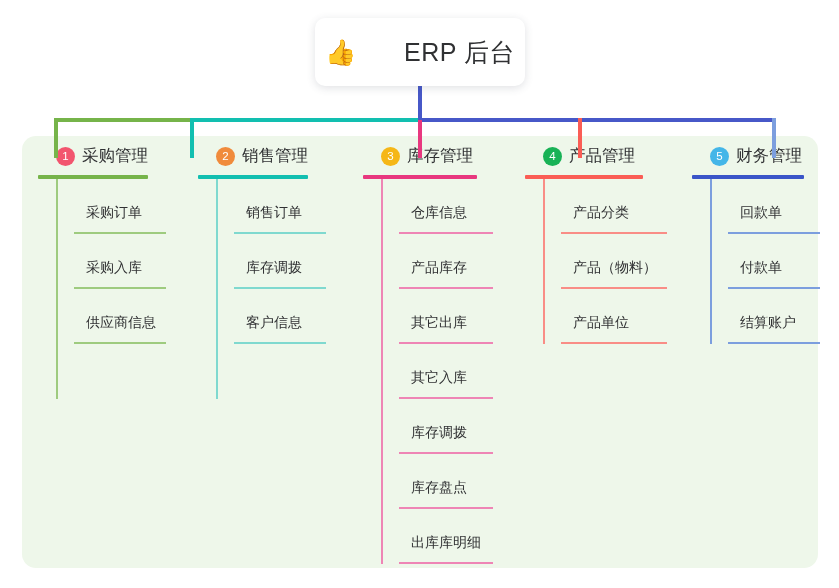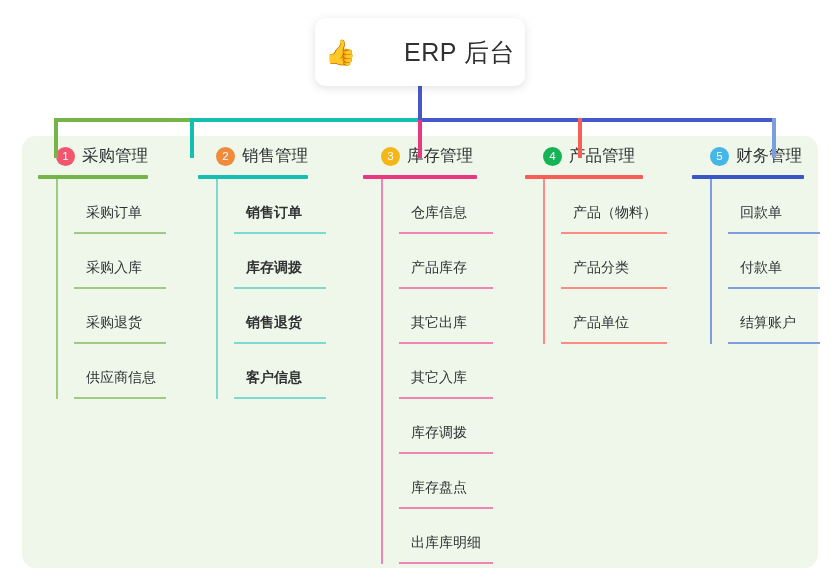--- a/index.html
+++ b/index.html
@@ -179,47 +179,39 @@
         <div class="stem" style="background: rgb(158, 203, 127); height: 220px;"></div>
         <div class="leaf">
           <span class="leaf-label">采购订单</span>
           <div class="leaf-rule" style="background: rgb(158, 203, 127); width: 92px;"></div>
         </div>
         <div class="leaf">
           <span class="leaf-label">采购入库</span>
           <div class="leaf-rule" style="background: rgb(158, 203, 127); width: 92px;"></div>
         </div>
         <div class="leaf">
-          <span class="leaf-label">采购退货</span>
-          <div class="leaf-rule" style="background: rgb(158, 203, 127); width: 92px;"></div>
-        </div>
-        <div class="leaf">
           <span class="leaf-label">供应商信息</span>
           <div class="leaf-rule" style="background: rgb(158, 203, 127); width: 92px;"></div>
         </div>
       </div>
     </div>
     <div class="column" style="left: 198px; width: 150px;">
       <div class="col-head">
         <span class="badge" style="background: rgb(240, 139, 60);">2</span>
         <span class="col-title">销售管理</span>
       </div>
       <div class="head-rule" style="background: rgb(18, 191, 176); width: 110px; margin-left: 0px;"></div>
-      <div class="col-body" style="height: 220px; font-weight: bold;">
+      <div class="col-body" style="height: 220px;">
         <div class="stem" style="background: rgb(127, 217, 207); height: 220px;"></div>
         <div class="leaf">
           <span class="leaf-label">销售订单</span>
           <div class="leaf-rule" style="background: rgb(127, 217, 207); width: 92px;"></div>
         </div>
         <div class="leaf">
           <span class="leaf-label">库存调拨</span>
-          <div class="leaf-rule" style="background: rgb(127, 217, 207); width: 92px;"></div>
-        </div>
-        <div class="leaf">
-          <span class="leaf-label">销售退货</span>
           <div class="leaf-rule" style="background: rgb(127, 217, 207); width: 92px;"></div>
         </div>
         <div class="leaf">
           <span class="leaf-label">客户信息</span>
           <div class="leaf-rule" style="background: rgb(127, 217, 207); width: 92px;"></div>
         </div>
       </div>
     </div>
     <div class="column" style="left: 363px; width: 160px;">
       <div class="col-head">
@@ -261,25 +253,25 @@
     </div>
     <div class="column" style="left: 525px; width: 160px;">
       <div class="col-head">
         <span class="badge" style="background: rgb(24, 178, 86);">4</span>
         <span class="col-title">产品管理</span>
       </div>
       <div class="head-rule" style="background: rgb(250, 93, 85); width: 118px; margin-left: 0px;"></div>
       <div class="col-body" style="height: 165px;">
         <div class="stem" style="background: rgb(249, 141, 134); height: 165px;"></div>
         <div class="leaf">
+          <span class="leaf-label">产品分类</span>
+          <div class="leaf-rule" style="background: rgb(249, 141, 134); width: 106px;"></div>
+        </div>
+        <div class="leaf">
           <span class="leaf-label">产品（物料）</span>
-          <div class="leaf-rule" style="background: rgb(249, 141, 134); width: 106px;"></div>
-        </div>
-        <div class="leaf">
-          <span class="leaf-label">产品分类</span>
           <div class="leaf-rule" style="background: rgb(249, 141, 134); width: 106px;"></div>
         </div>
         <div class="leaf">
           <span class="leaf-label">产品单位</span>
           <div class="leaf-rule" style="background: rgb(249, 141, 134); width: 106px;"></div>
         </div>
       </div>
     </div>
     <div class="column" style="left: 692px; width: 150px;">
       <div class="col-head">

